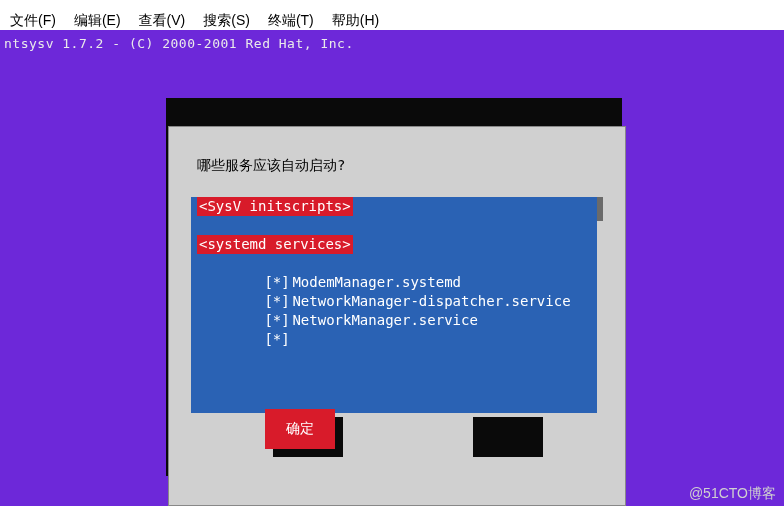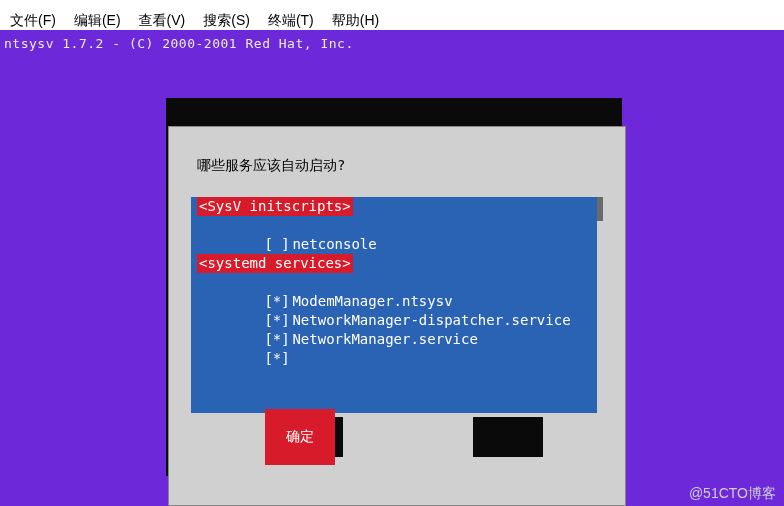--- a/index.html
+++ b/index.html
@@ -127,21 +127,21 @@
   }
   .btn-shadow {
     position: absolute;
     width: 70px;
     height: 40px;
     background: #0a0a0a;
   }
   .btn {
     position: absolute;
     width: 70px;
-    height: 56px;
+    height: 40px;
     background: #d81b2a;
     color: #fff;
     display: flex;
     align-items: center;
     justify-content: center;
     font-size: 14px;
     cursor: default;
   }
   .ok-shadow  { top: 290px; left: 104px; }
   .ok-btn    { top: 282px; left:  96px; }
@@ -167,30 +167,27 @@
   <div class="dialog-shadow"></div>
 
   <div class="dialog">
 
     <div class="dialog-title">哪些服务应该自动启动?</div>
 
     <div class="listbox">
       <div class="header-wrap"><span class="row header">&lt;SysV initscripts&gt;</span></div>
 
       <div class="row">
-        <span class="mark">[ ]</span><span class="name">netconsole</span>
-      </div>
-      <div class="row">
         <span class="mark">[*]</span><span class="name">network</span>
       </div>
 
       <div class="header-wrap"><span class="row header">&lt;systemd services&gt;</span></div>
 
       <div class="row">
-        <span class="mark">[*]</span><span class="name">ModemManager.ntsysv</span>
+        <span class="mark">[*]</span><span class="name">ModemManager.systemd</span>
       </div>
       <div class="row">
         <span class="mark">[*]</span><span class="name">NetworkManager-dispatcher.service</span>
       </div>
       <div class="row">
         <span class="mark">[*]</span><span class="name">NetworkManager.service</span>
       </div>
       <div class="row">
         <span class="mark">[*]</span>
       </div>

